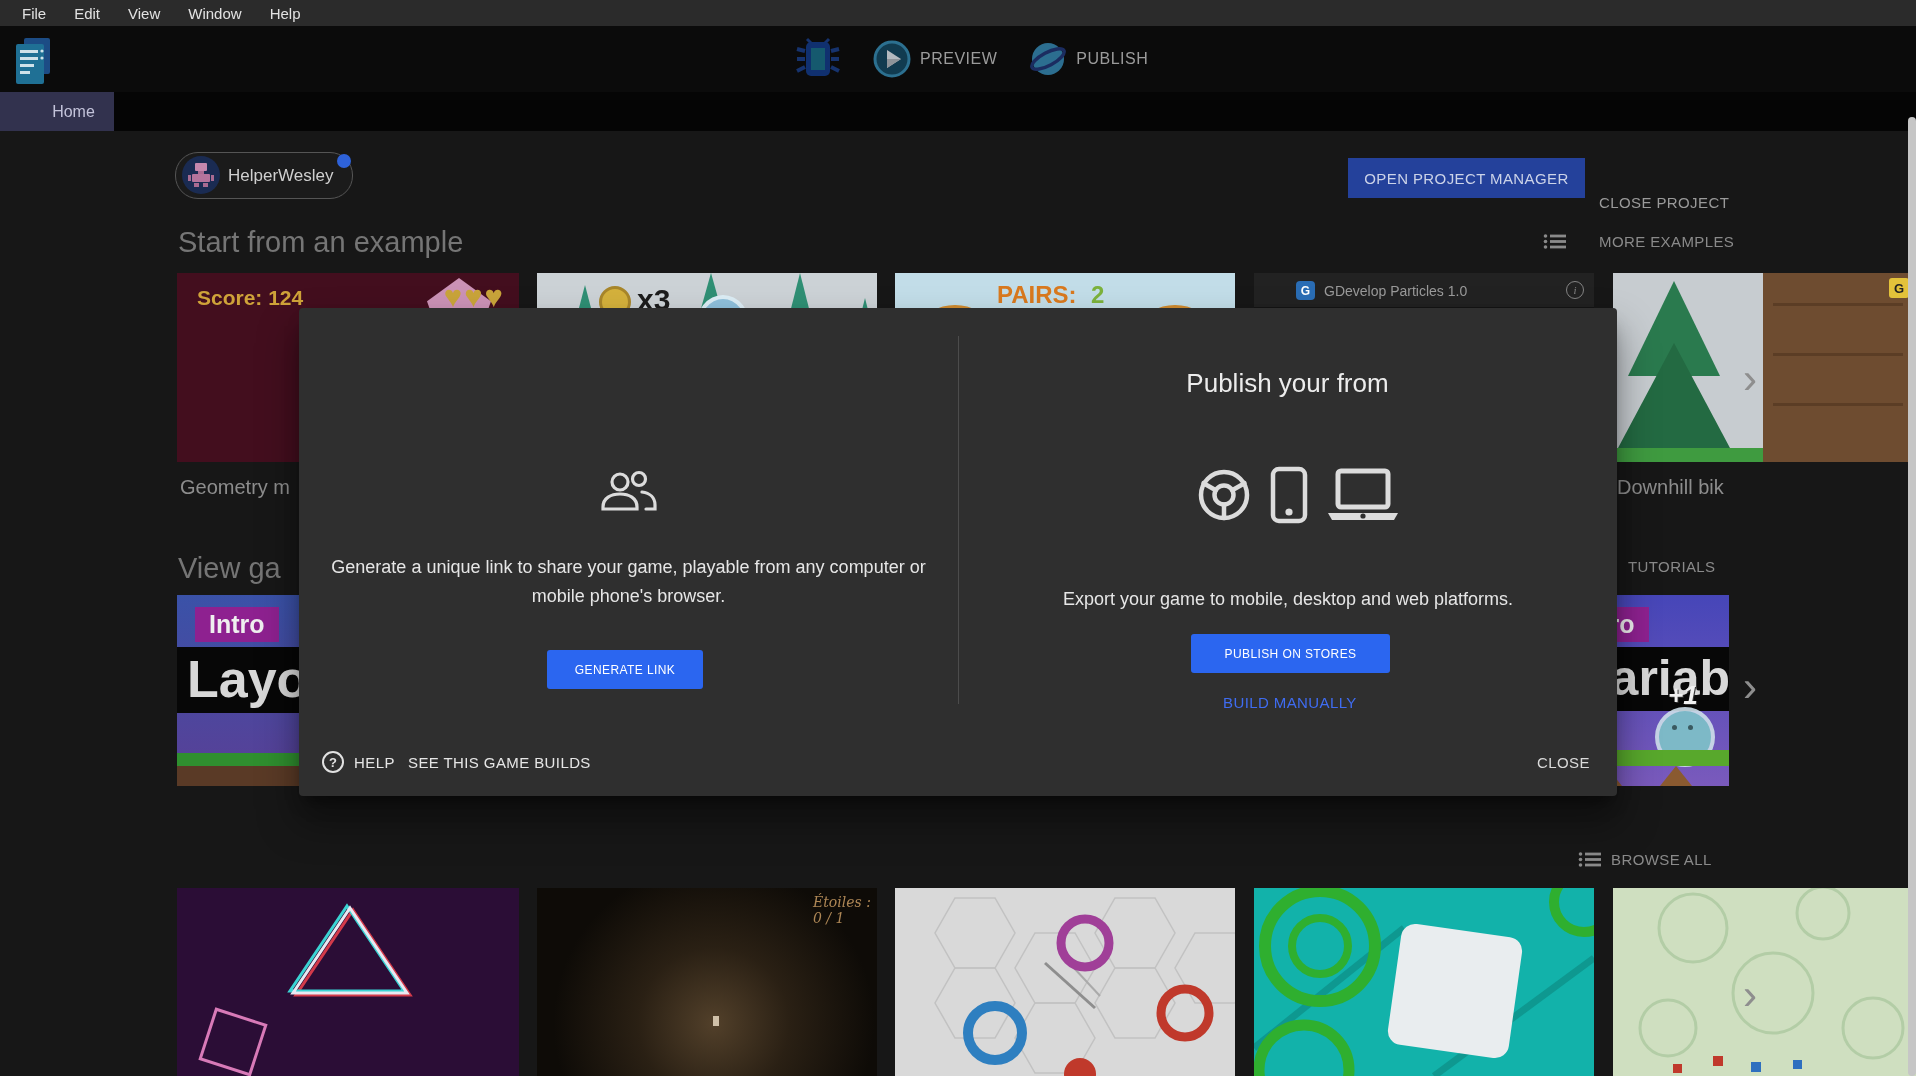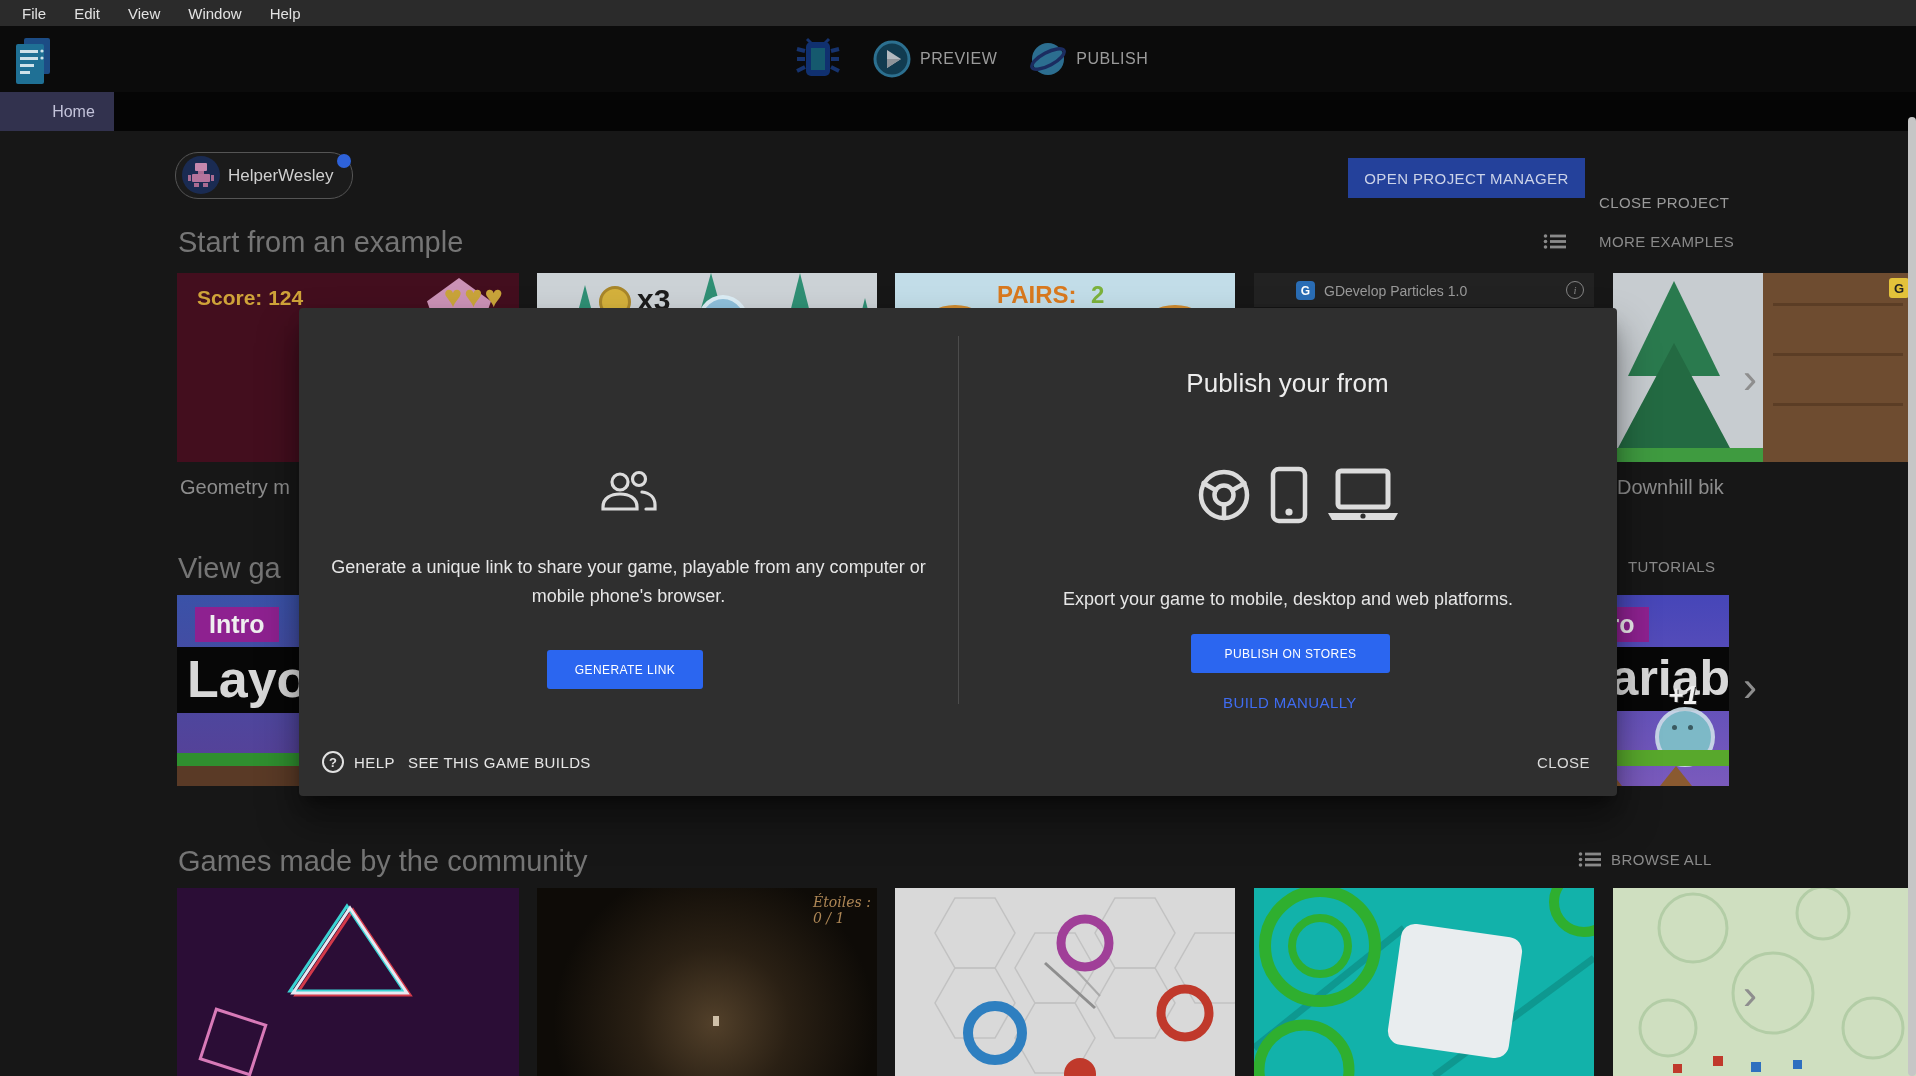--- a/index.html
+++ b/index.html
@@ -230,21 +230,20 @@
     <span class="abs" style="left:248px;top:130px;width:5px;height:5px;border-radius:50%;background:#3a5a60;"></span>
     <span class="abs" style="left:0;top:155px;width:289px;height:16px;background:#58a82c;"></span>
     <span class="abs tree" style="left:10px;top:171px;border-left:16px solid transparent;border-right:16px solid transparent;border-bottom:20px solid #8a5a30;"></span>
     <span class="abs tree" style="left:80px;top:171px;border-left:16px solid transparent;border-right:16px solid transparent;border-bottom:20px solid #8a5a30;"></span>
     <span class="abs tree" style="left:150px;top:171px;border-left:16px solid transparent;border-right:16px solid transparent;border-bottom:20px solid #8a5a30;"></span>
     <span class="abs tree" style="left:220px;top:171px;border-left:16px solid transparent;border-right:16px solid transparent;border-bottom:20px solid #8a5a30;"></span>
   </div>
 
   <span class="abs chev" style="left:1743px;top:666px;">›</span>
 
-  <div class="abs section-title" style="left:178px;top:845px;">Games made by the community</div>
   <div class="abs section-link" style="left:1578px;top:851px;">
     <span>
       <svg width="24" height="17" viewBox="0 0 24 17">
         <circle cx="2.5" cy="3" r="1.8" fill="#8a8a8a"></circle>
           <circle cx="2.5" cy="8.5" r="1.8" fill="#8a8a8a"></circle>
           <circle cx="2.5" cy="14" r="1.8" fill="#8a8a8a"></circle>
         <rect x="7" y="1.6" width="16" height="2.8" fill="#8a8a8a"></rect>
           <rect x="7" y="7.1" width="16" height="2.8" fill="#8a8a8a"></rect>
           <rect x="7" y="12.6" width="16" height="2.8" fill="#8a8a8a"></rect>
       </svg>

